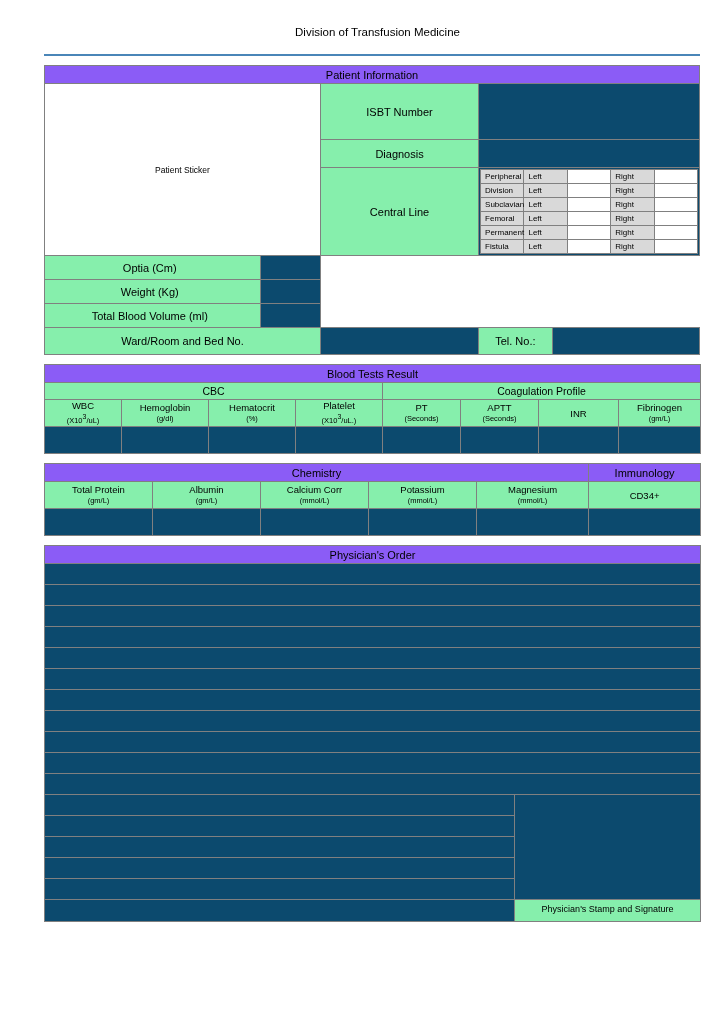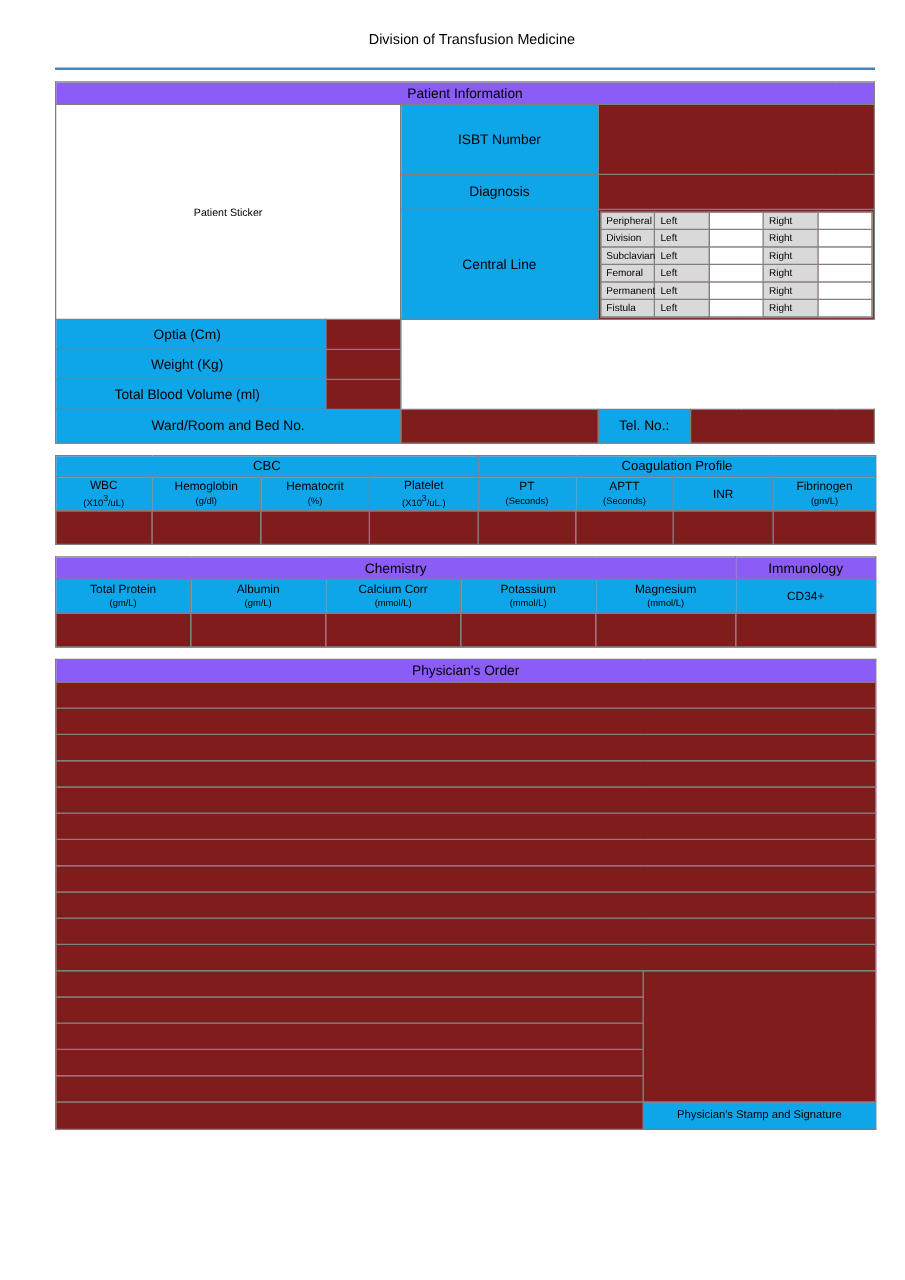--- a/index.html
+++ b/index.html
@@ -71,22 +71,22 @@
     padding: 0;
     vertical-align: middle;
     text-align: center;
     font-weight: normal;
   }
   .sect-head {
     background: #8b5cf6;
     height: 17px;
     font-size: 11px;
   }
-  .shade { background: #0ea5e9; }
-  .blank { background: #7f1d1d; }
+  .shade { background: #86efac; }
+  .blank { background: #0c4a6e; }
 
   .block { margin-top: 9px; }
 
   .sticker-cell {
     height: 110px;
     font-size: 8.5px;
     color: #000;
     margin-top: 10px;
   }
   .lbl-right {
@@ -259,20 +259,23 @@
           <col style="width:77px">
             <col style="width:87px">
             <col style="width:87px">
             <col style="width:87px">
           <col style="width:78px">
             <col style="width:78px">
             <col style="width:80px">
             <col style="width:82px">
         </colgroup>
         <tbody>
+            <tr>
+          <td class="sect-head" colspan="8">Blood Tests Result</td>
+        </tr>
         <tr>
           <td class="shade" colspan="4" style="height:16px">CBC</td>
           <td class="shade" colspan="4" style="height:16px">Coagulation Profile</td>
         </tr>
         <tr>
           <td class="shade hdr2">
             <div>WBC</div>
                 <div class="sub">(X10<sup>3</sup>/uL)</div>
           </td>
           <td class="shade hdr2">

